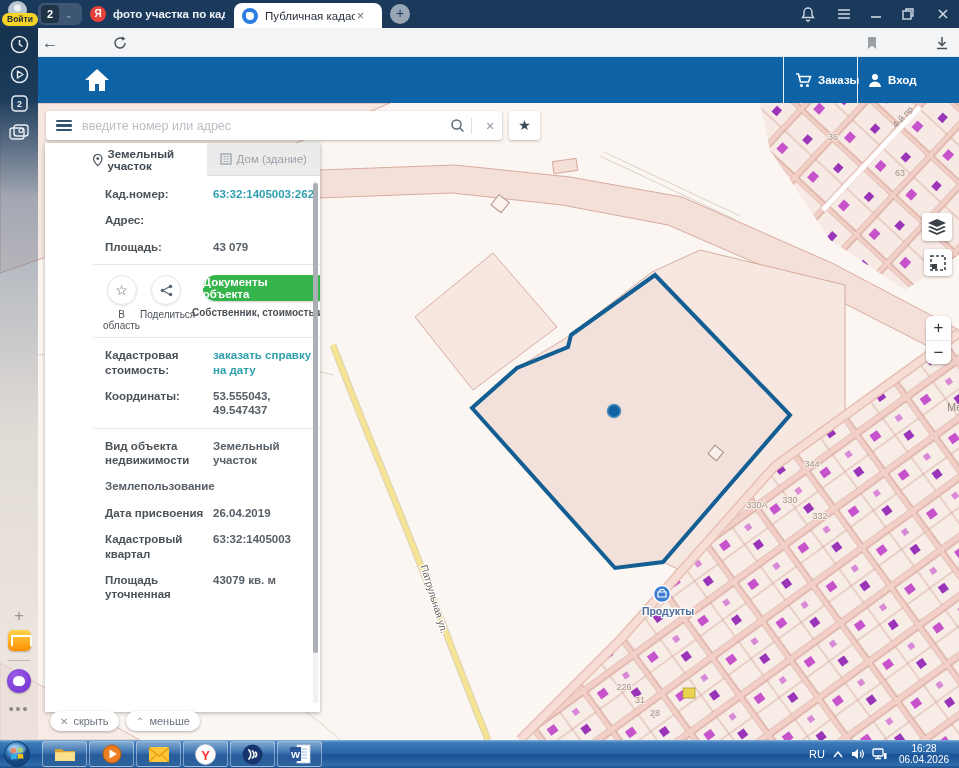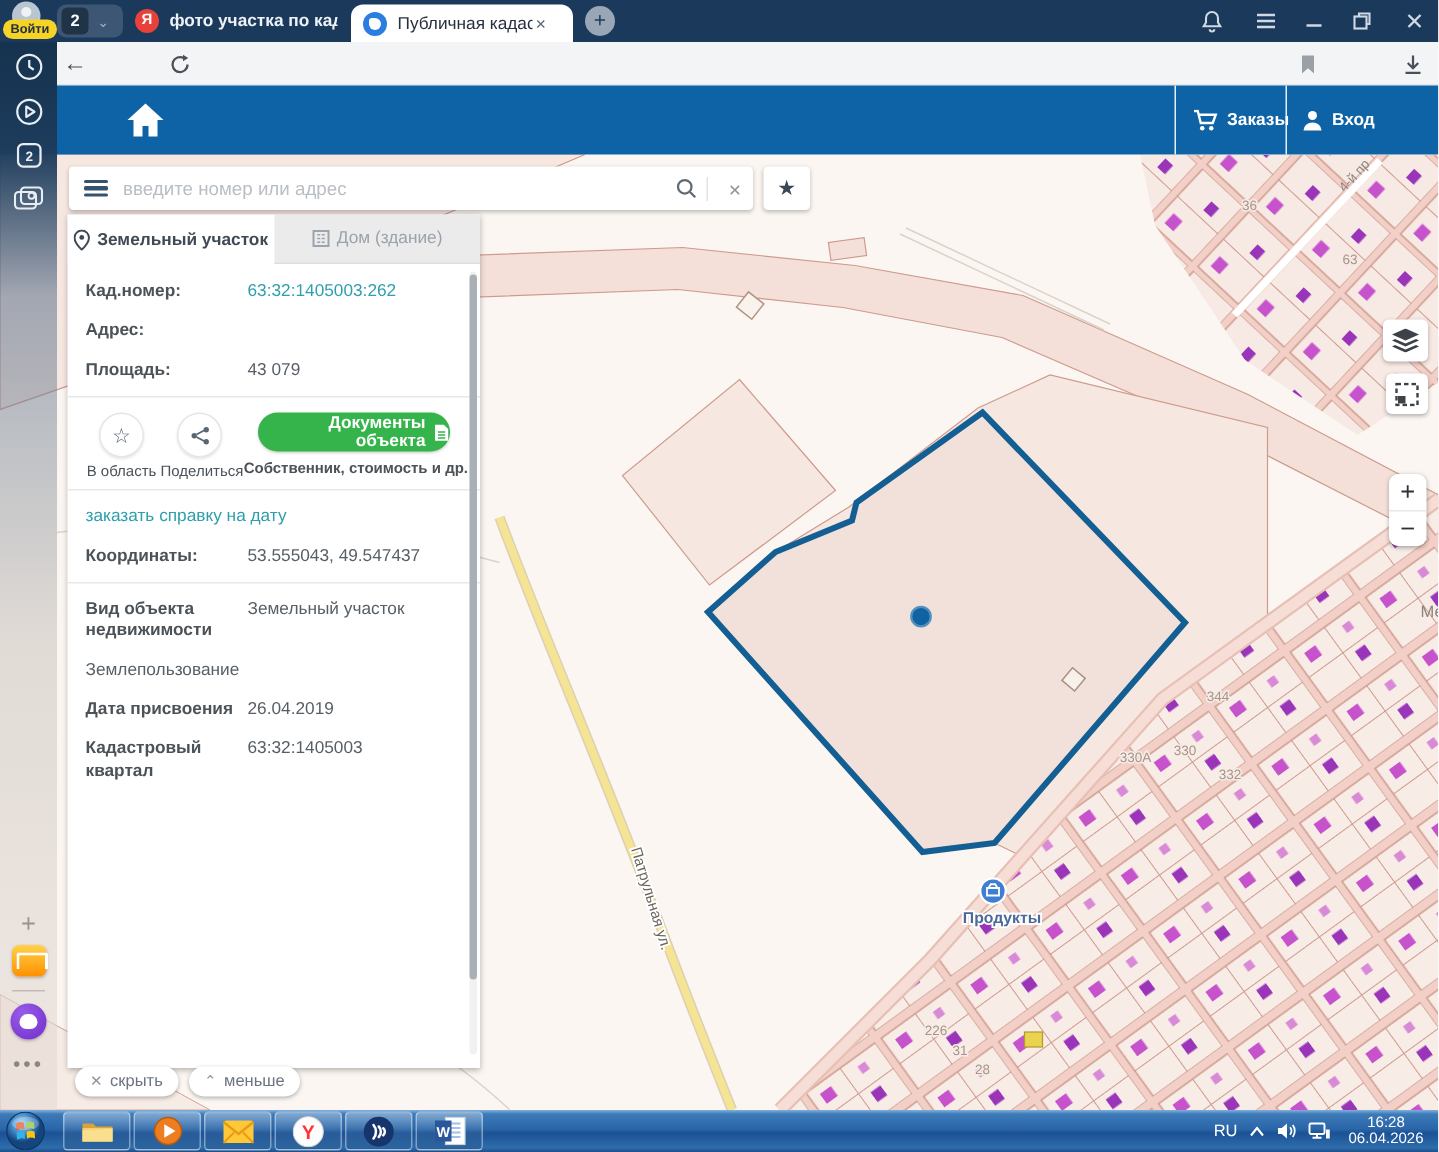--- a/index.html
+++ b/index.html
@@ -59,35 +59,35 @@
   
   .searchbar { position:absolute; left:46px; top:111px; width:456px; height:29px; background:#fff; border-radius:3px; box-shadow:0 1px 3px rgba(0,0,0,.25); display:flex; align-items:center; }
   .burger { width:16px; height:12px; margin:0 10px 0 10px; display:flex; flex-direction:column; justify-content:space-between; }
   .burger i { display:block; height:2.4px; background:#33536e; border-radius:1px; }
   .search-input { flex:1; border:none; outline:none; font-size:12.5px; color:#3c434a; font-family:"Liberation Sans", sans-serif; }
   .search-input::placeholder { color:#b9bec4; }
   .sb-div { width:1px; height:16px; background:#e0e3e6; margin:0 6px; }
   .star-btn { position:absolute; left:509px; top:111px; width:31px; height:29px; background:#fff; border-radius:3px; box-shadow:0 1px 3px rgba(0,0,0,.25); text-align:center; line-height:29px; font-size:14px; color:#3a4754; }
 
   
-  .panel { position:absolute; left:45px; top:143px; width:275px; height:569px; background:#fff; box-shadow:0 1px 4px rgba(0,0,0,.3); overflow:hidden; }
+  .panel { position:absolute; left:45px; top:143px; width:275px; height:569px; background:#fff; box-shadow:0 1px 4px rgba(0,0,0,.3); overflow:hidden;padding-left:48px; }
   .ptabs { display:flex; height:33px; }
   .ptab { flex:1; display:flex; align-items:center; justify-content:center; gap:5px; font-size:11.5px; }
   .ptab-active { background:#fff; color:#3f4a55; font-weight:bold; }
   .ptab-off { background:#ebebeb; color:#9aa2ab; border-bottom:1px solid #dedede; }
   .p-row { display:flex; padding:6px 8px 6px 12px; }
   .p-label { width:108px; flex:0 0 108px; font-size:11.5px; font-weight:bold; color:#4b5258; line-height:1.25; }
-  .p-val { flex:1; font-size:11.5px; color:#565e66; line-height:1.25; }
+  .p-val { flex:1; font-size:11.5px; color:#565e66; line-height:1.25;font-weight:bold; }
   .p-link { color:#2f9fae; }
   .p-hr { border:none; border-top:1px solid #e8e8e8; margin:4px 0; }
   .actions { display:flex; padding:6px 8px 2px 10px; }
   .act-col { width:52px; text-align:center; }
   .act-circle { width:30px; height:30px; border:1px solid #e3e6e9; border-radius:50%; margin:0 auto; box-shadow:0 1px 2px rgba(0,0,0,.12); display:flex; align-items:center; justify-content:center; color:#5a6673; font-size:14px; }
   .act-label { font-size:10px; color:#4b5258; margin-top:4px; }
-  .doc-col { flex:1; text-align:right; }
+  .doc-col { flex:1; text-align:left; }
   .doc-btn { width:128px; height:26px; margin:0 auto; background:#34b44a; border-radius:14px; color:#fff; font-size:11.5px; font-weight:bold; display:flex; align-items:center; justify-content:center; gap:5px; box-shadow:0 1px 2px rgba(0,0,0,.2); }
   .doc-caption { font-size:10px; font-weight:bold; color:#4b5258; margin-top:6px; white-space:nowrap; }
   .pscroll { position:absolute; right:2px; top:38px; width:5px; height:522px; background:#f1f1f1; border-radius:3px; }
   .pthumb { position:absolute; left:0; top:2px; width:5px; height:470px; background:#aab0b6; border-radius:3px; }
   .pill { position:absolute; height:20px; background:#fff; border-radius:10px; box-shadow:0 1px 3px rgba(0,0,0,.3); font-size:11px; color:#6b7480; display:flex; align-items:center; gap:5px; padding:0 10px; }
   .pill .ic { color:#8b939c; font-size:10px; }
 
   
   .sidebar { position:absolute; left:0; top:28px; width:38px; height:712px;
     background:linear-gradient(180deg,#15324e 0px,#1d3c5c 70px, rgba(95,115,140,.55) 170px, rgba(185,178,172,.4) 400px, rgba(222,213,206,.55) 600px, rgba(228,219,212,.6) 100%); }
@@ -397,20 +397,21 @@
             <path d="M1,1 H7 L10,4 V12 H1 Z" fill="#fff"></path>
               <path d="M3,6 H8 M3,8 H8 M3,10 H8" stroke="#34b44a" stroke-width="1"></path>
           </svg>
         </div>
         <div class="doc-caption">Собственник, стоимость и др.</div>
       </div>
     </div>
     <hr class="p-hr">
 
     <div class="p-row">
+      <div class="p-label">Кадастровая стоимость:</div>
       <div class="p-val p-link">заказать справку на дату</div>
     </div>
     <div class="p-row">
       <div class="p-label">Координаты:</div>
       <div class="p-val">53.555043, 49.547437</div>
     </div>
     <hr class="p-hr">
 
     <div class="p-row">
       <div class="p-label">Вид объекта недвижимости</div>
@@ -419,20 +420,24 @@
     <div class="p-row">
       <div class="p-val">Землепользование</div>
     </div>
     <div class="p-row">
       <div class="p-label">Дата присвоения</div>
       <div class="p-val">26.04.2019</div>
     </div>
     <div class="p-row">
       <div class="p-label">Кадастровый квартал</div>
       <div class="p-val">63:32:1405003</div>
+    </div>
+    <div class="p-row">
+      <div class="p-label">Площадь уточненная</div>
+      <div class="p-val">43079 кв. м</div>
     </div>
     <div class="p-row">
       
       
     </div>
 
     <div class="pscroll">
       <div class="pthumb"></div>
     </div>
   </div>

